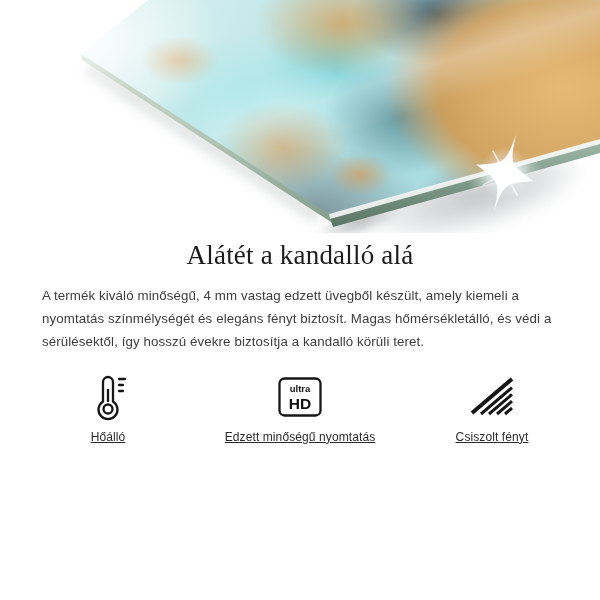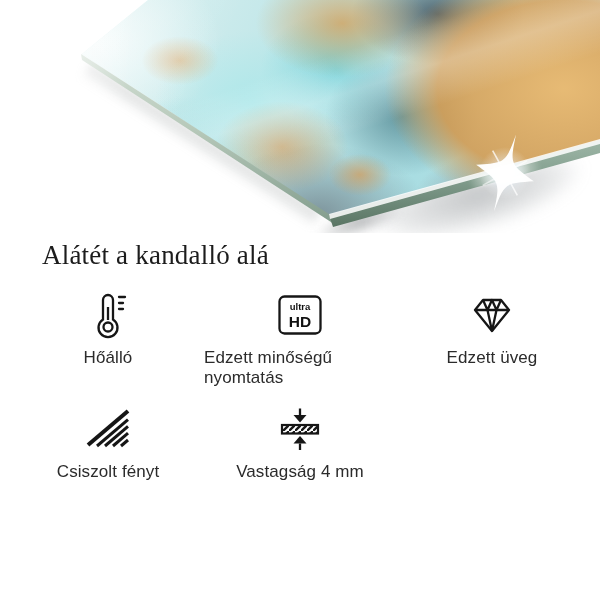--- a/index.html
+++ b/index.html
@@ -53,28 +53,28 @@
   .glass-edge-left{position:absolute;inset:0;
     clip-path:polygon(81px 54px,332px 216px,334px 224px,82px 60px);
     background:linear-gradient(180deg,#e7efe8 0%,#b7c9ba 55%,#7d9888 100%);}
   .edge-glint{position:absolute;left:468px;top:169px;width:74px;height:11px;
     background:linear-gradient(90deg,rgba(255,255,255,0),rgba(255,255,255,.95),rgba(255,255,255,0));
     transform:rotate(-15.5deg);filter:blur(1.5px);}
   .sparkle{position:absolute;left:461px;top:129px;width:88px;height:88px;}
 
   
   .title{margin:6px 42px 0;font-family:"Liberation Serif","DejaVu Serif",serif;font-weight:400;
-         font-size:27px;line-height:1.22;color:#1c1c1c;letter-spacing:.2px;}
+         font-size:27px;line-height:1.22;color:#1c1c1c;letter-spacing:.2px;text-align:center;}
   .description{margin:13px 42px 0;width:528px;font-size:13.3px;line-height:1.72;color:#3d3d3d;letter-spacing:.1px;}
 
   
   .features{margin:18px 12px 0;display:grid;grid-template-columns:repeat(3,1fr);row-gap:16px;}
   .feature{display:flex;flex-direction:column;align-items:center;}
   .icon-box{height:50px;display:flex;align-items:center;justify-content:center;}
-  .feature-label{margin-top:8px;font-size:17px;color:#2b2b2b;letter-spacing:.1px;}
+  .feature-label{margin-top:8px;font-size:12px;color:#2b2b2b;letter-spacing:.1px;text-decoration:underline;}
   .icon-box svg{display:block;}
   .st{fill:none;stroke:#161616;stroke-width:2.3;}
   .badge-top{font:700 9.5px "Liberation Sans",sans-serif;fill:#111;}
   .badge-bottom{font:800 15.5px "Liberation Sans",sans-serif;fill:#111;}
 </style>
 </head>
 <body>
 
 <div class="page">
 
@@ -102,20 +102,21 @@
         <path d="M44,4 C46.2,34 46.2,34 74,44 C46.2,54 46.2,54 44,84 C41.8,54 41.8,54 14,44 C41.8,34 41.8,34 44,4 Z" fill="#ffffff" opacity="0.97"></path>
         <line x1="26" y1="26" x2="62" y2="62" stroke="#ffffff" stroke-width="1.6" opacity="0.75"></line>
         <line x1="62" y1="26" x2="26" y2="62" stroke="#ffffff" stroke-width="1.6" opacity="0.55"></line>
       </g>
       <circle cx="44" cy="44" r="3" fill="#ffffff"></circle>
     </svg>
   </div>
 
   <h1 class="title"><span>Alátét a kandalló alá</span><br></h1>
 
+  <p class="description">A termék kiváló minőségű, 4 mm vastag edzett üvegből készült, amely kiemeli a nyomtatás színmélységét és elegáns fényt biztosít. Magas hőmérsékletálló, és védi a sérülésektől, így hosszú évekre biztosítja a kandalló körüli teret.</p>
 
   <div class="features">
 
     <div class="feature">
       <div class="icon-box">
         <svg width="40" height="50" viewBox="0 0 40 50">
           <path class="st" stroke-width="2.4" d="M15,10 a5,5 0 0 1 10,0 V29.5 a9.5,9.5 0 1 1 -10,0 Z"></path>
           <circle class="st" stroke-width="2.4" cx="20" cy="37" r="4.5"></circle>
           <path class="st" stroke-width="2.4" d="M20,17 V30"></path>
           <path class="st" stroke-width="2.4" stroke-linecap="round" d="M31,7 h6 M31,13 h4 M31,19 h4"></path>
@@ -129,57 +130,29 @@
         <svg width="46" height="42" viewBox="0 0 46 42">
           <rect class="st" stroke-width="2.6" x="2.5" y="2.5" width="41" height="37" rx="5"></rect>
           <text class="badge-top" x="23" y="16" text-anchor="middle">ultra</text>
           <text class="badge-bottom" x="23" y="33" text-anchor="middle">HD</text>
         </svg>
       </div>
       <div class="feature-label">Edzett minőségű nyomtatás</div>
     </div>
 
 
-    <div class="feature">
-      <div class="icon-box">
-        <svg width="44" height="40" viewBox="0 0 44 40">
-          <path class="st" stroke-linejoin="round" d="M5,15 L13,5 H31 L39,15 L22,36 Z"></path>
-          <path class="st" d="M5,15 H39"></path>
-          <path class="st" stroke-linejoin="round" d="M13,5 L17.5,15 L22,5 L26.5,15 L31,5"></path>
-          <path class="st" d="M17.5,15 L22,36 M26.5,15 L22,36"></path>
-        </svg>
-      </div>
-      <div class="feature-label">Edzett üveg</div>
-    </div>
 
     <div class="feature">
       <div class="icon-box">
         <svg width="44" height="40" viewBox="0 0 44 40">
           <path d="M2,36 L42,2" stroke="#161616" stroke-width="4" fill="none"></path>
           <path d="M11,37 L42,10.6" stroke="#161616" stroke-width="3" fill="none"></path>
           <path d="M19,37 L42,17.4" stroke="#161616" stroke-width="3" fill="none"></path>
           <path d="M27,37 L42,24.2" stroke="#161616" stroke-width="3" fill="none"></path>
           <path d="M35,37 L42,31" stroke="#161616" stroke-width="3" fill="none"></path>
         </svg>
       </div>
       <div class="feature-label">Csiszolt fényt</div>
     </div>
 
-    <div class="feature">
-      <div class="icon-box">
-        <svg width="46" height="44" viewBox="0 0 46 44">
-          <defs>
-            <pattern id="hatchp" width="6" height="6" patternUnits="userSpaceOnUse">
-              <path d="M-1,7 L7,-1" stroke="#161616" stroke-width="2.4"></path>
-            </pattern>
-          </defs>
-          <path class="st" stroke-width="2.6" d="M23,1.5 V8"></path>
-          <polygon points="16.5,8 29.5,8 23,15.5" fill="#161616"></polygon>
-          <rect x="5" y="18" width="36" height="8.5" fill="url(#hatchp)" stroke="#161616" stroke-width="2.2"></rect>
-          <polygon points="16.5,36.5 29.5,36.5 23,29" fill="#161616"></polygon>
-          <path class="st" stroke-width="2.6" d="M23,36.5 V43"></path>
-        </svg>
-      </div>
-      <div class="feature-label">Vastagság 4 mm</div>
-    </div>
 
   </div>
 </div>
 
 </body></html>

